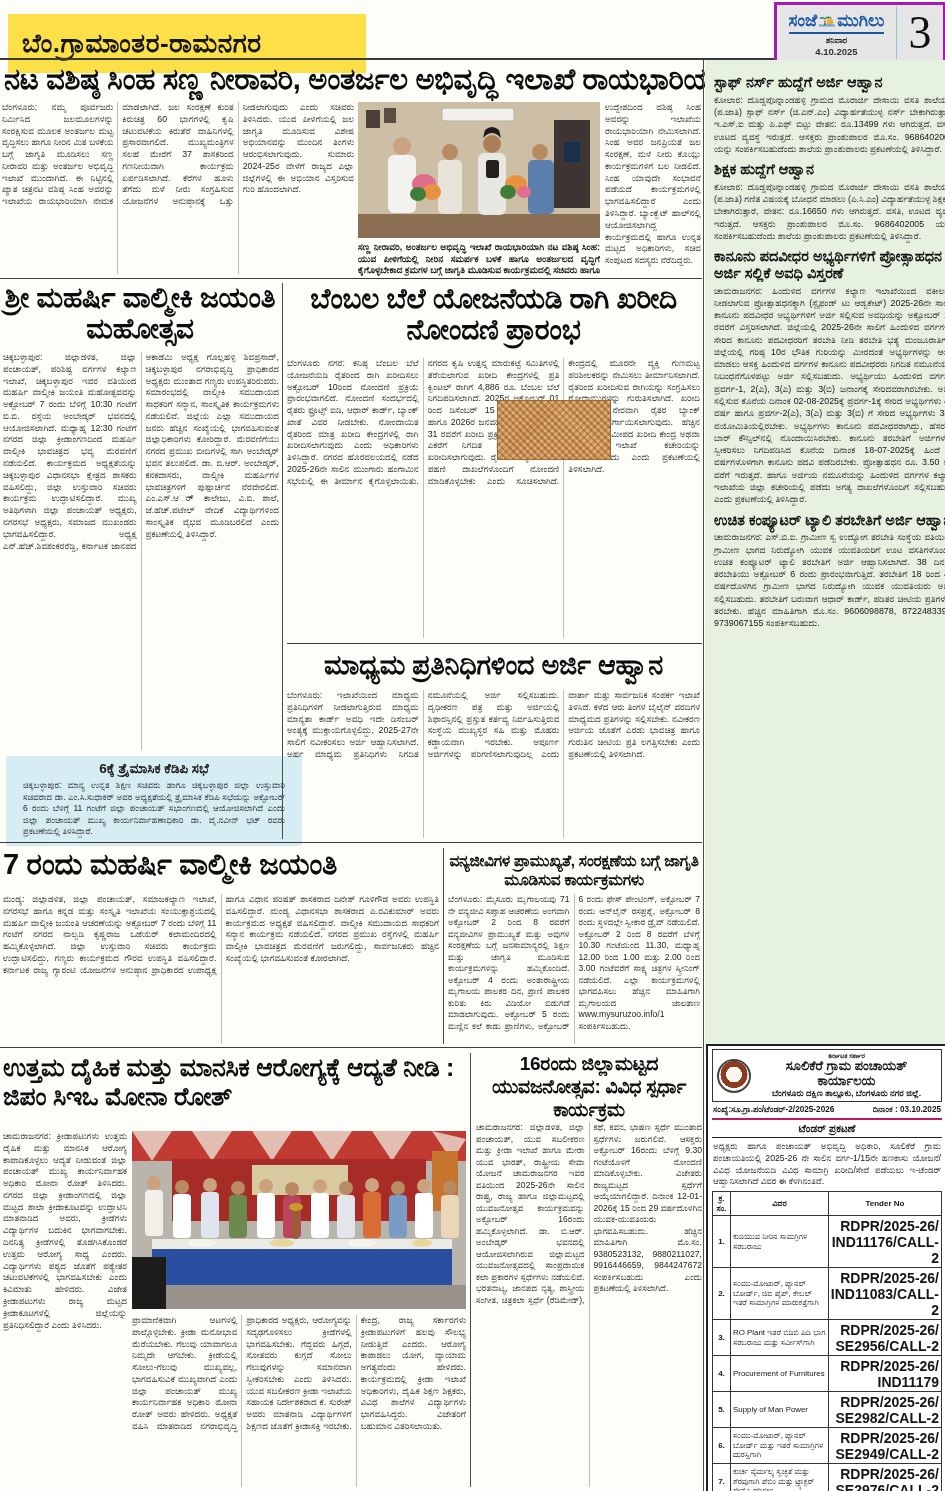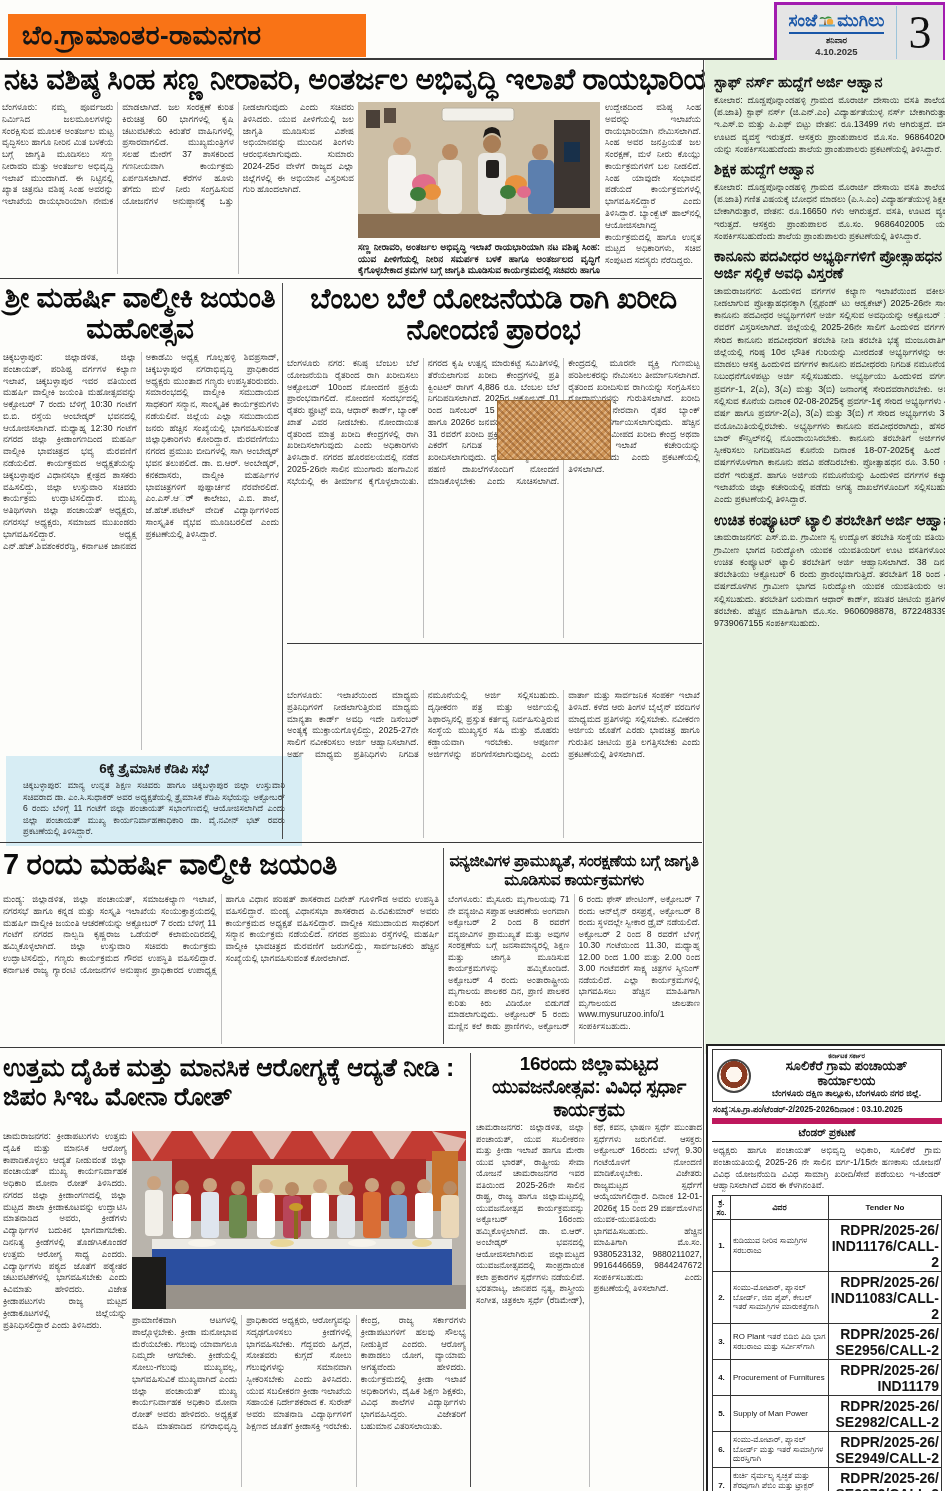--- a/index.html
+++ b/index.html
@@ -1,22 +1,22 @@
 <!DOCTYPE html>
 <html><head>
 <meta charset="utf-8">
 <style>
   html,body{margin:0;padding:0;background:#efefec;}
   #page{position:relative;width:945px;height:1491px;margin:0 auto;background:#fdfdfa;
         font-family:"Liberation Sans", sans-serif;color:#151515;overflow:hidden;}
   .abs{position:absolute;}
   .rule-h{position:absolute;background:#3a3a3a;height:1px;}
   .rule-v{position:absolute;background:#4a4a4a;width:1px;}
-  .region-box{background:#f97316;color:#161616;font-size:26px;font-weight:bold;
-              display:flex;align-items:center;padding:0 14px;letter-spacing:0.5px;}
+  .region-box{background:#fde047;color:#161616;font-size:26px;font-weight:bold;
+              display:flex;align-items:center;padding:8px 14px;letter-spacing:0.5px;}
   .masthead{background:#e5e5e5;display:flex;align-items:center;border:3px solid #a21caf;}
   .masthead-left{flex:1;display:flex;flex-direction:column;align-items:center;justify-content:center;padding:2px 2px 0 2px;}
   .paper-name{display:flex;align-items:center;gap:2px;font-weight:bold;font-size:17px;color:#1a57a8;
               border-bottom:2px solid #1a57a8;padding-bottom:1px;white-space:nowrap;}
   .masthead-day{font-size:8px;font-weight:bold;color:#222;margin-top:2px;}
   .masthead-date{font-size:9.5px;font-weight:bold;color:#333;}
   .page-num{width:46px;display:flex;align-items:center;justify-content:center;
             font-family:"Liberation Serif", serif;font-size:46px;color:#111;border-left:1px solid #9dc4da;}
   .hl{font-weight:bold;color:#0c0c0c;line-height:1.12;letter-spacing:-0.3px;}
   .hl-center{text-align:center;}
@@ -36,21 +36,21 @@
          border:1px solid #9a6a35;}
   
   .tender{border:2px solid #222;background:#fff;padding:3px 4px;overflow:hidden;font-size:8.6px;}
   .t-office{border:1.5px solid #333;display:flex;align-items:center;padding:2px 4px;gap:5px;}
   .t-emblem{width:30px;height:30px;border-radius:50%;border:2px solid #444;flex:0 0 auto;
             background:radial-gradient(circle at 50% 45%, #fdf6ee 0 35%, #8a3b22 36% 60%, #fdf6ee 61% 100%);}
   .t-office-mid{flex:1;text-align:center;line-height:1.15;}
   .t-gov{font-size:6.5px;font-weight:bold;}
   .t-office-name{font-size:13px;font-weight:bold;}
   .t-office-sub{font-size:8.5px;font-weight:bold;}
-  .t-refrow{display:flex;justify-content:flex-start;font-weight:bold;font-size:8.2px;padding:3px 1px;border-bottom:6px solid #be185d;}
+  .t-refrow{display:flex;justify-content:space-between;font-weight:bold;font-size:8.2px;padding:3px 1px;border-bottom:2px solid #be185d;}
   .t-title{text-align:center;font-weight:bold;font-size:10.5px;padding:2px 0;border-bottom:1.5px solid #222;}
   .t-intro{text-align:justify;line-height:1.35;padding:3px 1px;font-size:8.7px;}
   table.t-table{width:100%;border-collapse:collapse;}
   table.t-table th,table.t-table td{border:1px solid #333;padding:1.5px 2px;vertical-align:middle;}
   table.t-table th{font-size:8px;text-align:center;}
   .t-sl{width:13px;text-align:center;font-weight:bold;font-size:8px;}
   .t-desc{font-size:7.9px;line-height:1.2;text-align:left;}
   .t-no{width:86px;text-align:right;font-size:14px;font-weight:bold;}
   .t-footer{font-size:8.2px;line-height:1.3;text-align:justify;padding:3px 1px 1px 1px;}
 </style>
@@ -137,20 +137,21 @@
   </div>
 
   <div class="rule-v" style="left:282px;top:283px;height:556px;"></div>
 
   <div class="abs hl hl-center" style="left:287px;top:283px;width:413px;font-size:28px;line-height:1.12;">ಬೆಂಬಲ ಬೆಲೆ ಯೋಜನೆಯಡಿ ರಾಗಿ ಖರೀದಿ ನೋಂದಣಿ ಪ್ರಾರಂಭ</div>
   <div class="abs body-txt cols3" style="left:287px;top:358px;width:413px;height:280px;">ಬೆಂಗಳೂರು ನಗರ: ಕನಿಷ್ಠ ಬೆಂಬಲ ಬೆಲೆ ಯೋಜನೆಯಡಿ ರೈತರಿಂದ ರಾಗಿ ಖರೀದಿಸಲು ಅಕ್ಟೋಬರ್ 10ರಿಂದ ನೋಂದಣಿ ಪ್ರಕ್ರಿಯೆ ಪ್ರಾರಂಭವಾಗಲಿದೆ. ನೋಂದಣಿ ಸಂದರ್ಭದಲ್ಲಿ ರೈತರು ಫ್ರೂಟ್ಸ್ ಐಡಿ, ಆಧಾರ್ ಕಾರ್ಡ್, ಬ್ಯಾಂಕ್ ಖಾತೆ ವಿವರ ನೀಡಬೇಕು. ನೋಂದಾಯಿತ ರೈತರಿಂದ ಮಾತ್ರ ಖರೀದಿ ಕೇಂದ್ರಗಳಲ್ಲಿ ರಾಗಿ ಖರೀದಿಸಲಾಗುವುದು ಎಂದು ಅಧಿಕಾರಿಗಳು ತಿಳಿಸಿದ್ದಾರೆ. ನಗರದ ಹೊರವಲಯದಲ್ಲಿ ನಡೆದ 2025-26ನೇ ಸಾಲಿನ ಮುಂಗಾರು ಹಂಗಾಮಿನ ಸಭೆಯಲ್ಲಿ ಈ ತೀರ್ಮಾನ ಕೈಗೊಳ್ಳಲಾಯಿತು. ನಗರದ ಕೃಷಿ ಉತ್ಪನ್ನ ಮಾರುಕಟ್ಟೆ ಸಮಿತಿಗಳಲ್ಲಿ ತೆರೆಯಲಾಗುವ ಖರೀದಿ ಕೇಂದ್ರಗಳಲ್ಲಿ ಪ್ರತಿ ಕ್ವಿಂಟಲ್ ರಾಗಿಗೆ 4,886 ರೂ. ಬೆಂಬಲ ಬೆಲೆ ನಿಗದಿಪಡಿಸಲಾಗಿದೆ. 2025ರ ಅಕ್ಟೋಬರ್ 01 ರಿಂದ ಡಿಸೆಂಬರ್ 15 ರವರೆಗೆ ನೋಂದಣಿ ಹಾಗೂ 2026ರ ಜನವರಿ 01 ರಿಂದ ಮಾರ್ಚ್ 31 ರವರೆಗೆ ಖರೀದಿ ಪ್ರಕ್ರಿಯೆ ನಡೆಯಲಿದೆ. ಪ್ರತಿ ಎಕರೆಗೆ ನಿಗದಿತ ಪ್ರಮಾಣದಲ್ಲಿ ರಾಗಿ ಖರೀದಿಸಲಾಗುವುದು. ರೈತರು ತಮ್ಮ ಜಮೀನಿನ ಪಹಣಿ ದಾಖಲೆಗಳೊಂದಿಗೆ ನೋಂದಣಿ ಮಾಡಿಕೊಳ್ಳಬೇಕು ಎಂದು ಸೂಚಿಸಲಾಗಿದೆ. ಕೇಂದ್ರದಲ್ಲಿ ಮೂರನೇ ವ್ಯಕ್ತಿ ಗುಣಮಟ್ಟ ಪರಿಶೀಲಕರನ್ನು ನೇಮಿಸಲು ತೀರ್ಮಾನಿಸಲಾಗಿದೆ. ರೈತರಿಂದ ಖರೀದಿಸುವ ರಾಗಿಯನ್ನು ಸಂಗ್ರಹಿಸಲು ಗೋದಾಮುಗಳನ್ನು ಗುರುತಿಸಲಾಗಿದೆ. ಖರೀದಿ ಮೊತ್ತವನ್ನು ನೇರವಾಗಿ ರೈತರ ಬ್ಯಾಂಕ್ ಖಾತೆಗಳಿಗೆ ವರ್ಗಾಯಿಸಲಾಗುವುದು. ಹೆಚ್ಚಿನ ಮಾಹಿತಿಗಾಗಿ ಸಮೀಪದ ಖರೀದಿ ಕೇಂದ್ರ ಅಥವಾ ಆಹಾರ ಇಲಾಖೆ ಕಚೇರಿಯನ್ನು ಸಂಪರ್ಕಿಸಬಹುದು ಎಂದು ಪ್ರಕಟಣೆಯಲ್ಲಿ ತಿಳಿಸಲಾಗಿದೆ.</div>
   <div class="abs grain" style="left:497px;top:400px;width:112px;height:58px;"></div>
 
   <div class="rule-h" style="left:287px;top:643px;width:415px;"></div>
 
+  <div class="abs hl hl-center" style="left:287px;top:650px;width:413px;font-size:27px;white-space:nowrap;">ಮಾಧ್ಯಮ ಪ್ರತಿನಿಧಿಗಳಿಂದ ಅರ್ಜಿ ಆಹ್ವಾನ</div>
   <div class="abs body-txt cols3" style="left:287px;top:690px;width:413px;height:148px;">ಬೆಂಗಳೂರು: ಇಲಾಖೆಯಿಂದ ಮಾಧ್ಯಮ ಪ್ರತಿನಿಧಿಗಳಿಗೆ ನೀಡಲಾಗುತ್ತಿರುವ ಮಾಧ್ಯಮ ಮಾನ್ಯತಾ ಕಾರ್ಡ್ ಅವಧಿ ಇದೇ ಡಿಸೆಂಬರ್ ಅಂತ್ಯಕ್ಕೆ ಮುಕ್ತಾಯಗೊಳ್ಳಲಿದ್ದು, 2025-27ನೇ ಸಾಲಿಗೆ ನವೀಕರಿಸಲು ಅರ್ಜಿ ಆಹ್ವಾನಿಸಲಾಗಿದೆ. ಅರ್ಹ ಮಾಧ್ಯಮ ಪ್ರತಿನಿಧಿಗಳು ನಿಗದಿತ ನಮೂನೆಯಲ್ಲಿ ಅರ್ಜಿ ಸಲ್ಲಿಸಬಹುದು. ದೃಢೀಕರಣ ಪತ್ರ ಮತ್ತು ಅರ್ಜಿಯಲ್ಲಿ ಶಿಫಾರಸ್ಸಿನಲ್ಲಿ ಪ್ರಸ್ತುತ ಕರ್ತವ್ಯ ನಿರ್ವಹಿಸುತ್ತಿರುವ ಸಂಸ್ಥೆಯ ಮುಖ್ಯಸ್ಥರ ಸಹಿ ಮತ್ತು ಮೊಹರು ಕಡ್ಡಾಯವಾಗಿ ಇರಬೇಕು. ಅಪೂರ್ಣ ಅರ್ಜಿಗಳನ್ನು ಪರಿಗಣಿಸಲಾಗುವುದಿಲ್ಲ ಎಂದು ವಾರ್ತಾ ಮತ್ತು ಸಾರ್ವಜನಿಕ ಸಂಪರ್ಕ ಇಲಾಖೆ ತಿಳಿಸಿದೆ. ಕಳೆದ ಆರು ತಿಂಗಳ ಬೈಲೈನ್ ವರದಿಗಳ ಮಾಧ್ಯಮದ ಪ್ರತಿಗಳನ್ನು ಸಲ್ಲಿಸಬೇಕು. ನವೀಕರಣ ಅರ್ಜಿಯ ಜೊತೆಗೆ ಎರಡು ಭಾವಚಿತ್ರ ಹಾಗೂ ಗುರುತಿನ ಚೀಟಿಯ ಪ್ರತಿ ಲಗತ್ತಿಸಬೇಕು ಎಂದು ಪ್ರಕಟಣೆಯಲ್ಲಿ ತಿಳಿಸಲಾಗಿದೆ.</div>
 
   <div class="rule-h" style="left:0;top:842px;width:702px;"></div>
 
   <div class="abs hl" style="left:3px;top:848px;width:438px;font-size:29px;white-space:nowrap;">7 ರಂದು ಮಹರ್ಷಿ ವಾಲ್ಮೀಕಿ ಜಯಂತಿ</div>
   <div class="abs body-txt cols2" style="left:3px;top:894px;width:436px;height:150px;">ಮಂಡ್ಯ: ಜಿಲ್ಲಾಡಳಿತ, ಜಿಲ್ಲಾ ಪಂಚಾಯತ್, ಸಮಾಜಕಲ್ಯಾಣ ಇಲಾಖೆ, ನಗರಸಭೆ ಹಾಗೂ ಕನ್ನಡ ಮತ್ತು ಸಂಸ್ಕೃತಿ ಇಲಾಖೆಯ ಸಂಯುಕ್ತಾಶ್ರಯದಲ್ಲಿ ಮಹರ್ಷಿ ವಾಲ್ಮೀಕಿ ಜಯಂತಿ ಆಚರಣೆಯನ್ನು ಅಕ್ಟೋಬರ್ 7 ರಂದು ಬೆಳಿಗ್ಗೆ 11 ಗಂಟೆಗೆ ನಗರದ ನಾಲ್ವಡಿ ಕೃಷ್ಣರಾಜ ಒಡೆಯರ್ ಕಲಾಮಂದಿರದಲ್ಲಿ ಹಮ್ಮಿಕೊಳ್ಳಲಾಗಿದೆ. ಜಿಲ್ಲಾ ಉಸ್ತುವಾರಿ ಸಚಿವರು ಕಾರ್ಯಕ್ರಮ ಉದ್ಘಾಟಿಸಲಿದ್ದು, ಗಣ್ಯರು ಕಾರ್ಯಕ್ರಮದ ಗೌರವ ಉಪಸ್ಥಿತಿ ವಹಿಸಲಿದ್ದಾರೆ. ಕರ್ನಾಟಕ ರಾಜ್ಯ ಗ್ಯಾರಂಟಿ ಯೋಜನೆಗಳ ಅನುಷ್ಠಾನ ಪ್ರಾಧಿಕಾರದ ಉಪಾಧ್ಯಕ್ಷ ಹಾಗೂ ವಿಧಾನ ಪರಿಷತ್ ಶಾಸಕರಾದ ದಿನೇಶ್ ಗೂಳಿಗೌಡ ಅವರು ಉಪಸ್ಥಿತಿ ವಹಿಸಲಿದ್ದಾರೆ. ಮಂಡ್ಯ ವಿಧಾನಸಭಾ ಶಾಸಕರಾದ ಪಿ.ರವಿಕುಮಾರ್ ಅವರು ಕಾರ್ಯಕ್ರಮದ ಅಧ್ಯಕ್ಷತೆ ವಹಿಸಲಿದ್ದಾರೆ. ವಾಲ್ಮೀಕಿ ಸಮುದಾಯದ ಸಾಧಕರಿಗೆ ಸನ್ಮಾನ ಕಾರ್ಯಕ್ರಮ ನಡೆಯಲಿದೆ. ನಗರದ ಪ್ರಮುಖ ರಸ್ತೆಗಳಲ್ಲಿ ಮಹರ್ಷಿ ವಾಲ್ಮೀಕಿ ಭಾವಚಿತ್ರದ ಮೆರವಣಿಗೆ ಜರುಗಲಿದ್ದು, ಸಾರ್ವಜನಿಕರು ಹೆಚ್ಚಿನ ಸಂಖ್ಯೆಯಲ್ಲಿ ಭಾಗವಹಿಸುವಂತೆ ಕೋರಲಾಗಿದೆ.</div>
 
   <div class="rule-v" style="left:443px;top:848px;height:196px;"></div>
 
   <div class="abs hl hl-center" style="left:448px;top:852px;width:252px;font-size:15.5px;line-height:1.2;">ವನ್ಯಜೀವಿಗಳ ಪ್ರಾಮುಖ್ಯತೆ, ಸಂರಕ್ಷಣೆಯ ಬಗ್ಗೆ ಜಾಗೃತಿ ಮೂಡಿಸುವ ಕಾರ್ಯಕ್ರಮಗಳು</div>

